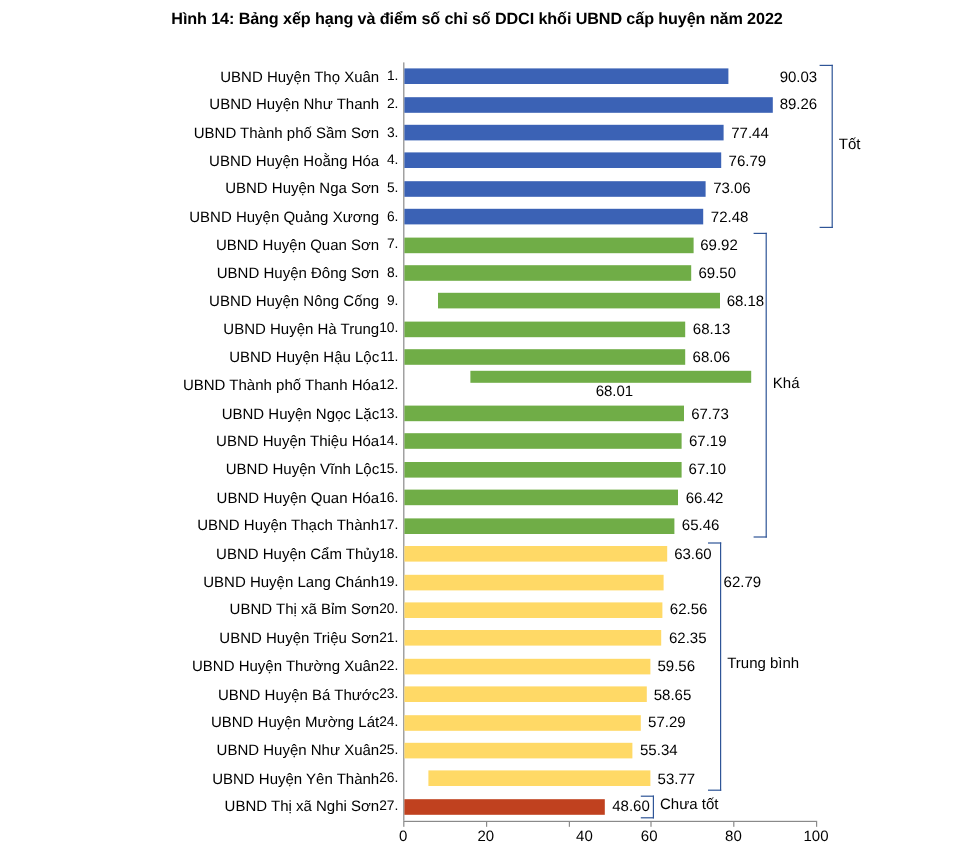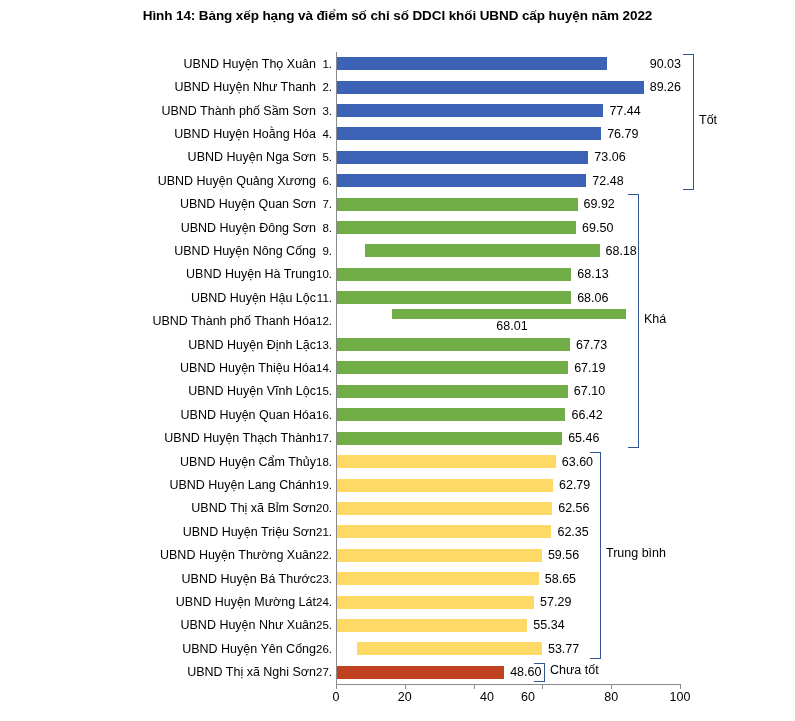--- a/index.html
+++ b/index.html
@@ -235,21 +235,21 @@
       </div>
       <div class="row" style="height: 23.4074px;">
         <div class="row-label">UBND Thành phố Thanh Hóa</div>
         <div class="row-rank">12.</div>
         <div class="bar-track" style="height: 23.4074px; flex-direction: column;">
           <div class="bar" style="width: 233.954px; background: rgb(112, 173, 71);"></div>
           <div class="bar-value">68.01</div>
         </div>
       </div>
       <div class="row" style="height: 23.4074px;">
-        <div class="row-label">UBND Huyện Định Lặc</div>
+        <div class="row-label">UBND Huyện Ngọc Lặc</div>
         <div class="row-rank">13.</div>
         <div class="bar-track" style="height: 23.4074px;">
           <div class="bar" style="width: 232.991px; background: rgb(112, 173, 71);"></div>
           <div class="bar-value">67.73</div>
         </div>
       </div>
       <div class="row" style="height: 23.4074px;">
         <div class="row-label">UBND Huyện Thiệu Hóa</div>
         <div class="row-rank">14.</div>
         <div class="bar-track" style="height: 23.4074px;">
@@ -285,21 +285,21 @@
         <div class="row-label">UBND Huyện Cẩm Thủy</div>
         <div class="row-rank">18.</div>
         <div class="bar-track" style="height: 23.4074px;">
           <div class="bar" style="width: 218.784px; background: rgb(255, 217, 102);"></div>
           <div class="bar-value">63.60</div>
         </div>
       </div>
       <div class="row" style="height: 23.4074px;">
         <div class="row-label">UBND Huyện Lang Chánh</div>
         <div class="row-rank">19.</div>
-        <div class="bar-track" style="height: 23.4074px;">
+        <div class="bar-track" style="height: 23.4074px; gap: 44px;">
           <div class="bar" style="width: 215.998px; background: rgb(255, 217, 102);"></div>
           <div class="bar-value">62.79</div>
         </div>
       </div>
       <div class="row" style="height: 23.4074px;">
         <div class="row-label">UBND Thị xã Bỉm Sơn</div>
         <div class="row-rank">20.</div>
         <div class="bar-track" style="height: 23.4074px;">
           <div class="bar" style="width: 215.206px; background: rgb(255, 217, 102);"></div>
           <div class="bar-value">62.56</div>
@@ -339,21 +339,21 @@
       </div>
       <div class="row" style="height: 23.4074px;">
         <div class="row-label">UBND Huyện Như Xuân</div>
         <div class="row-rank">25.</div>
         <div class="bar-track" style="height: 23.4074px;">
           <div class="bar" style="width: 190.37px; background: rgb(255, 217, 102);"></div>
           <div class="bar-value">55.34</div>
         </div>
       </div>
       <div class="row" style="height: 23.4074px;">
-        <div class="row-label">UBND Huyện Yên Cống</div>
+        <div class="row-label">UBND Huyện Yên Thành</div>
         <div class="row-rank">26.</div>
         <div class="bar-track" style="height: 23.4074px; padding-left: 20px;">
           <div class="bar" style="width: 184.969px; background: rgb(255, 217, 102);"></div>
           <div class="bar-value">53.77</div>
         </div>
       </div>
       <div class="row" style="height: 23.4074px;">
         <div class="row-label">UBND Thị xã Nghi Sơn</div>
         <div class="row-rank">27.</div>
         <div class="bar-track" style="height: 23.4074px;">
@@ -364,21 +364,21 @@
     </div>
 
   <div class="xaxis" id="xaxis">
       <div class="xtick" style="left: 0px;"></div>
       <div class="xticklabel" style="left: 0px;">0</div>
       <div class="xtick" style="left: 68.8px;"></div>
       <div class="xticklabel" style="left: 68.8px;">20</div>
       <div class="xtick" style="left: 137.6px;"></div>
       <div class="xticklabel" style="left: 151px;">40</div>
       <div class="xtick" style="left: 206.4px;"></div>
-      <div class="xticklabel" style="left: 192px;">60</div>
+      <div class="xticklabel" style="left: 205px;">60</div>
       <div class="xtick" style="left: 275.2px;"></div>
       <div class="xticklabel" style="left: 275.2px;">80</div>
       <div class="xtick" style="left: 344px;"></div>
       <div class="xticklabel" style="left: 344px;">100</div>
     </div>
 
   <div id="brackets">
       <div class="bracket" style="left: 683px; top: 54px; height: 136.444px;"></div>
       <div class="bracket-label" style="left: 699px; top: 113.222px;">Tốt</div>
       <div class="bracket" style="left: 628px; top: 194.444px; height: 253.481px;"></div>

